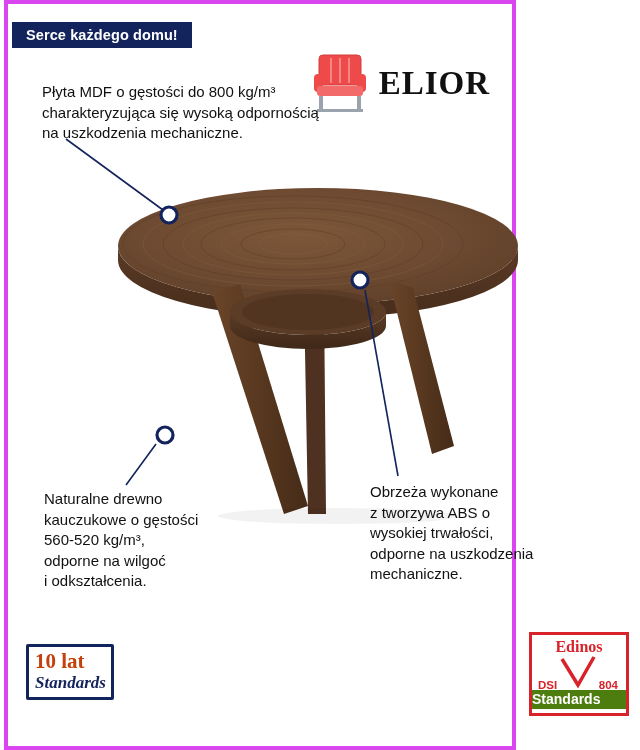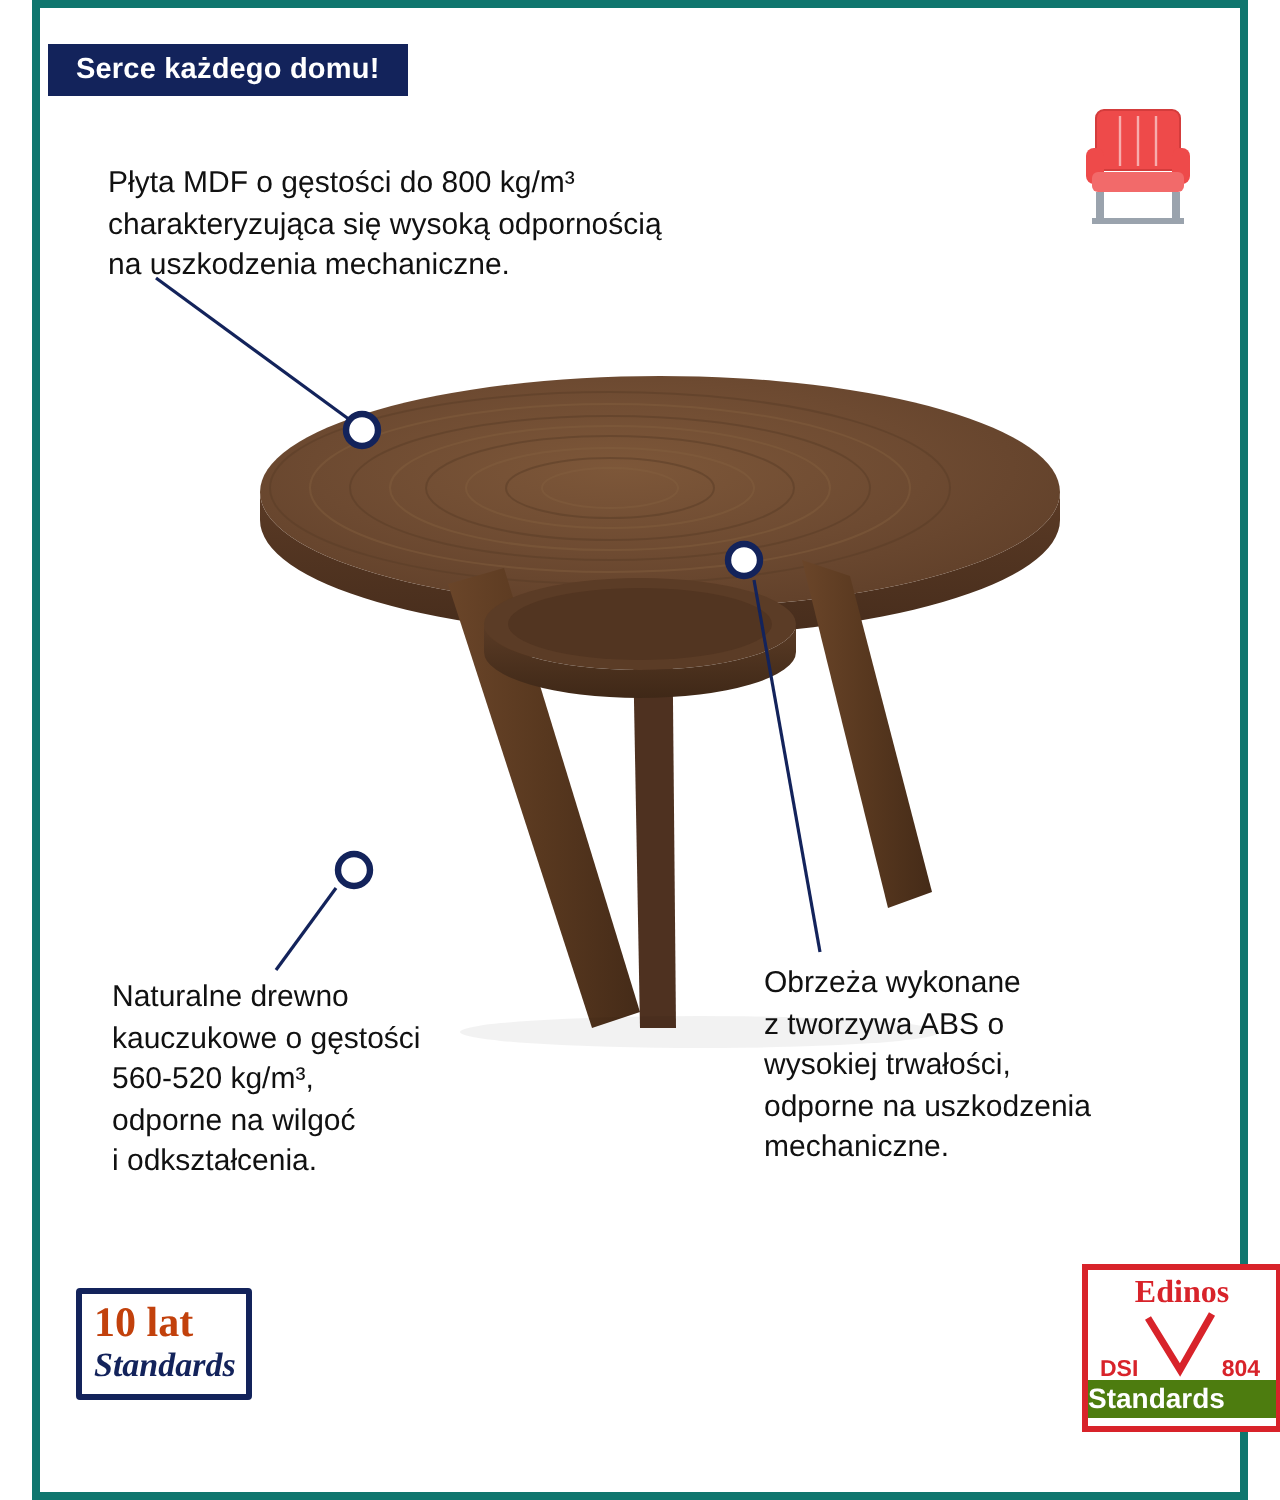--- a/index.html
+++ b/index.html
@@ -9,24 +9,24 @@
   body {
     width: 640px;
     height: 750px;
     background: #ffffff;
     font-family: "Liberation Sans", sans-serif;
     position: relative;
     overflow: hidden;
   }
   #page {
     position: absolute;
-    left: 16px; top: 0;
-    width: 608px;
+    left: 4px; top: 0;
+    width: 512px;
     height: 750px;
-    border: 4px solid #0f766e;
+    border: 4px solid #d946ef;
     box-sizing: border-box;
     background: #ffffff;
   }
   
   #header-banner {
     position: absolute;
     left: 4px;
     top: 18px;
     height: 26px;
     background: #13235b;
@@ -180,20 +180,21 @@
         <rect x="46" y="22" width="9" height="18" rx="4" fill="#ee4a4a"></rect>
         <rect x="6" y="34" width="46" height="10" rx="3" fill="#f26a6a"></rect>
         <rect x="8" y="44" width="4" height="14" fill="#9aa3ad"></rect>
         <rect x="46" y="44" width="4" height="14" fill="#9aa3ad"></rect>
         <rect x="6" y="57" width="46" height="3" fill="#9aa3ad"></rect>
         <line x1="20" y1="6" x2="20" y2="31" stroke="#ffffff" stroke-width="1.2" opacity="0.55"></line>
         <line x1="29" y1="6" x2="29" y2="31" stroke="#ffffff" stroke-width="1.2" opacity="0.55"></line>
         <line x1="38" y1="6" x2="38" y2="31" stroke="#ffffff" stroke-width="1.2" opacity="0.55"></line>
       </svg>
     </span>
+    <span id="brand-name">ELIOR</span>
   </div>
 
   <div id="product-image">
     <svg width="420" height="340" viewBox="0 0 420 340" xmlns="http://www.w3.org/2000/svg">
       <defs>
         <radialGradient id="topGrad" cx="45%" cy="40%" r="70%">
           <stop offset="0%" stop-color="#7d5739"></stop>
           <stop offset="55%" stop-color="#6d4a31"></stop>
           <stop offset="100%" stop-color="#5e3e28"></stop>
         </radialGradient>

